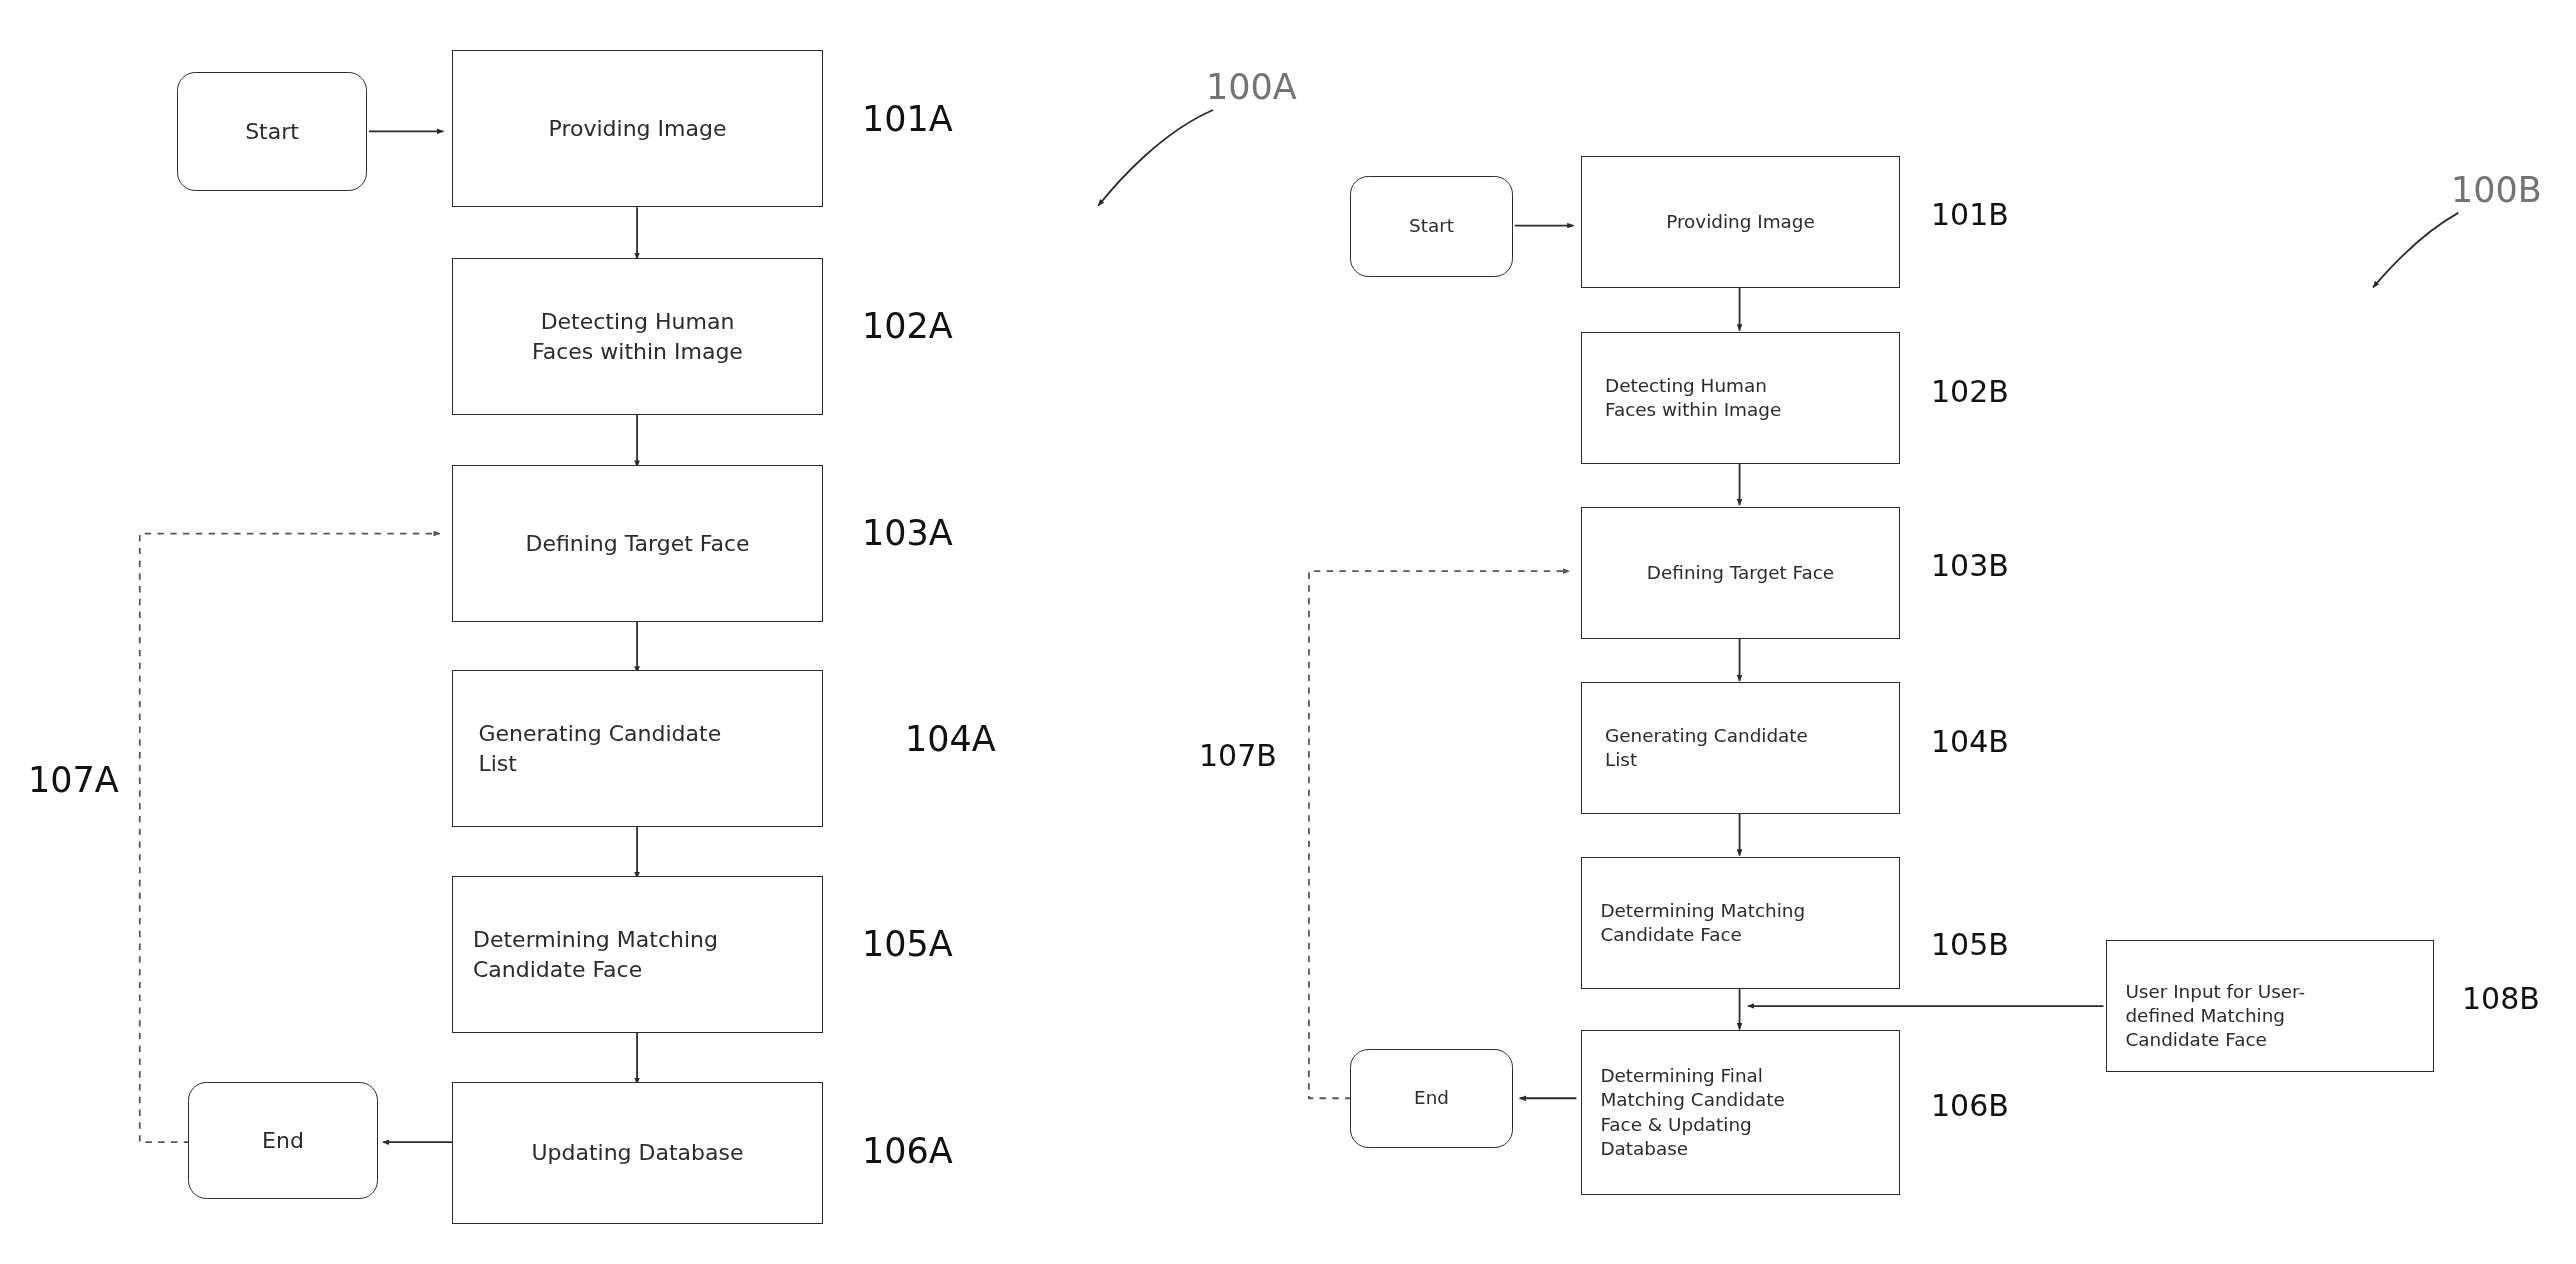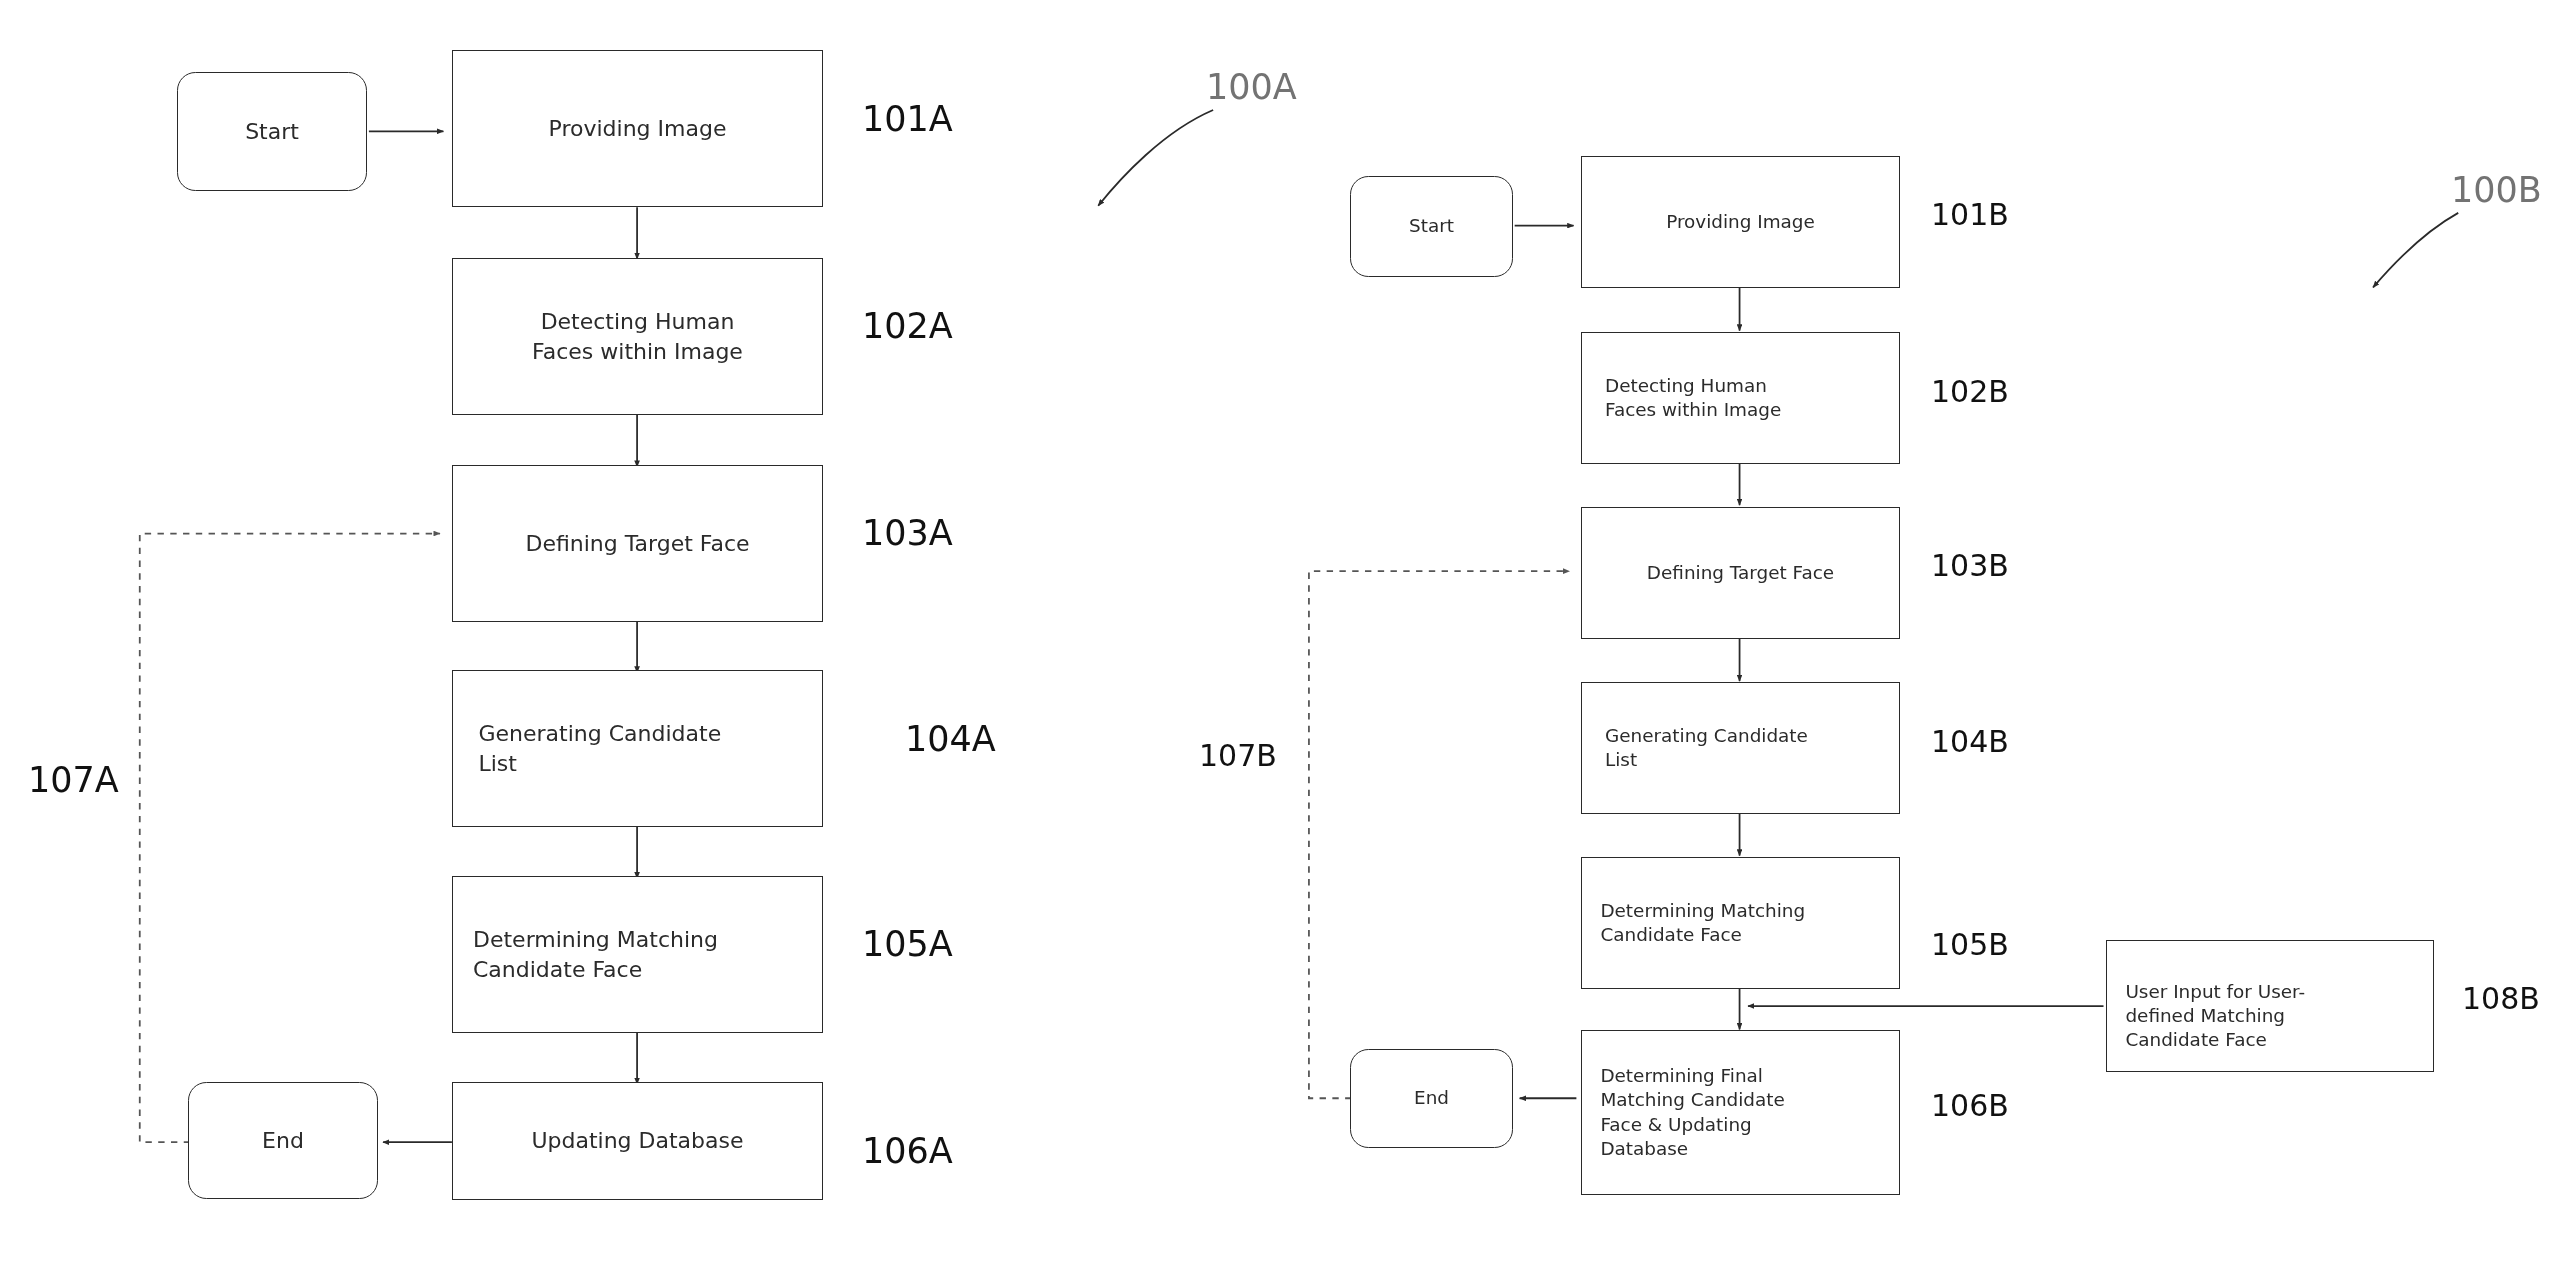--- a/index.html
+++ b/index.html
@@ -150,21 +150,21 @@
 List</span>
     </div>
     <div class="ref" style="left:905px; top:719px;">104A</div>
 
     <div class="node" style="left:452px; top:876px; width:371px; height:157px; justify-content:flex-start;">
       <span class="txt" style="text-align:left; padding-left:20px;">Determining Matching
 Candidate Face</span>
     </div>
     <div class="ref" style="left:862px; top:924px;">105A</div>
 
-    <div class="node" style="left:452px; top:1082px; width:371px; height:118px;">
+    <div class="node" style="left:452px; top:1082px; width:371px; height:142px;">
       <span class="txt">Updating Database</span>
     </div>
     <div class="ref" style="left:862px; top:1131px;">106A</div>
 
     <div class="node rounded" style="left:188px; top:1082px; width:190px; height:117px;">
       <span class="txt">End</span>
     </div>
 
     <div class="ref" style="left:28px; top:760px;">107A</div>
   </div>

